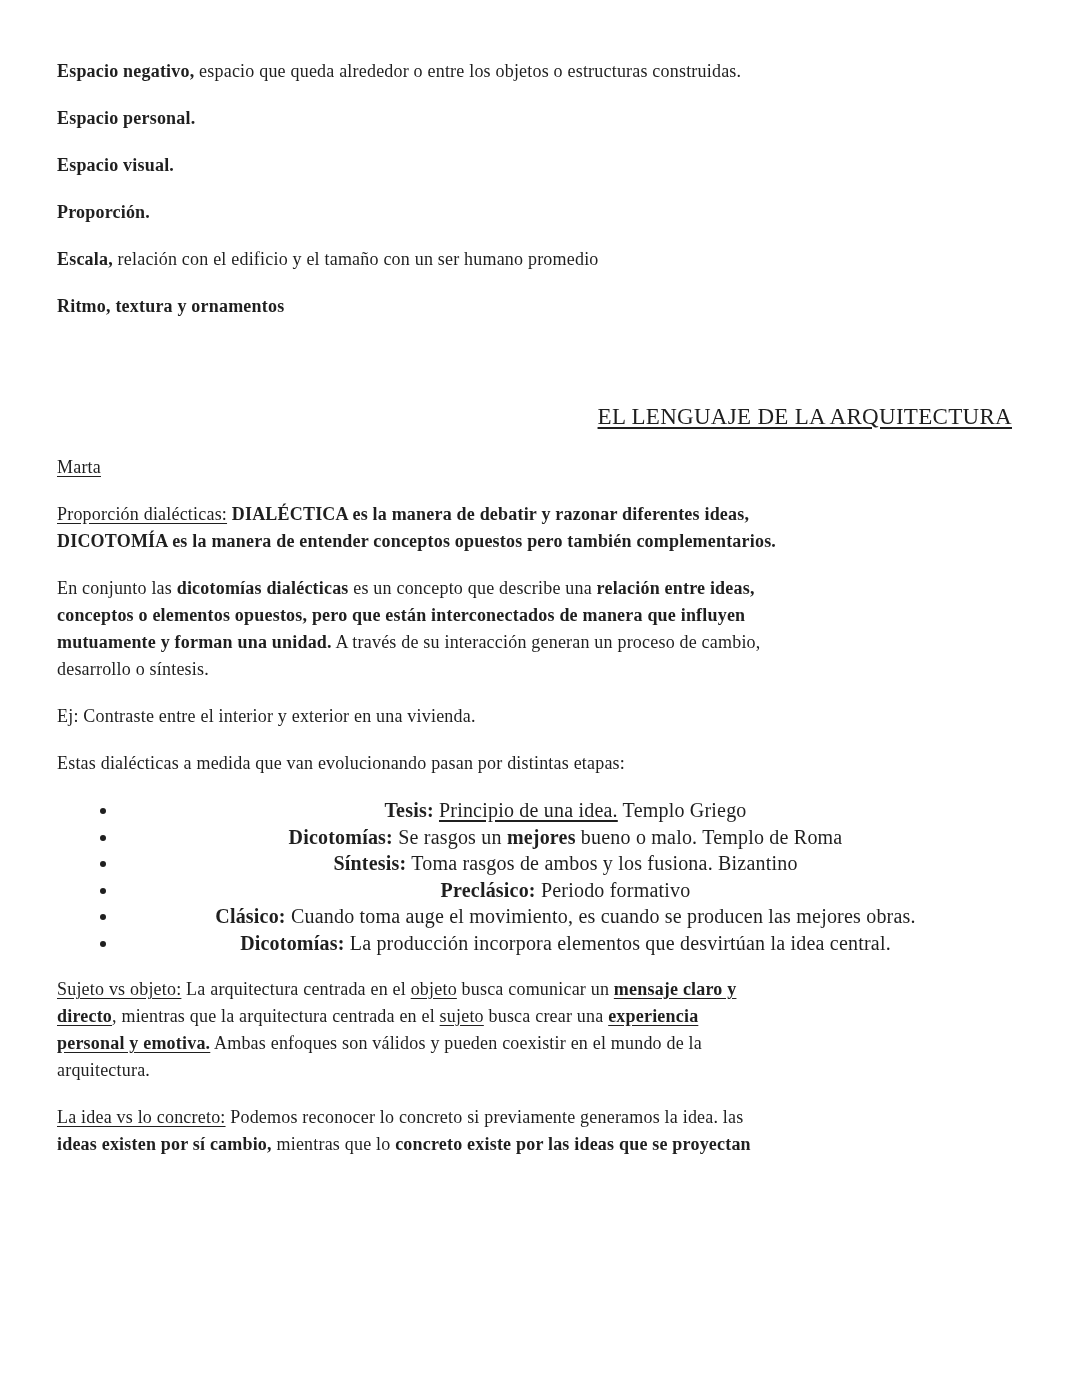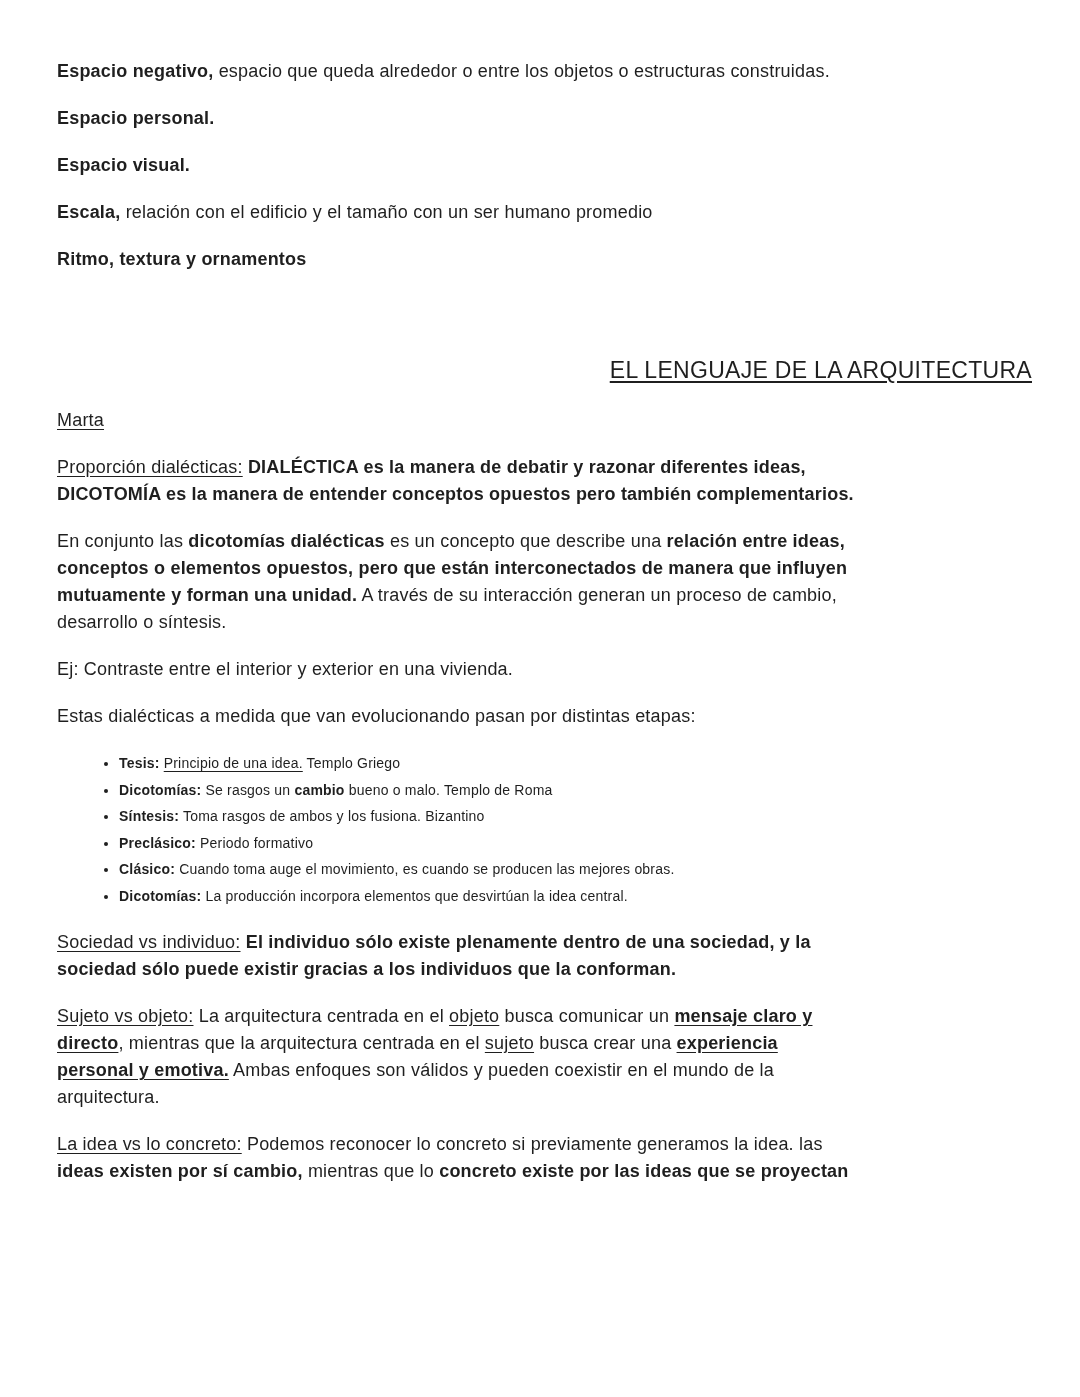--- a/index.html
+++ b/index.html
@@ -11,22 +11,23 @@
     width: 1080px;
     min-height: 1397px;
     box-sizing: border-box;
     font-family: "Liberation Sans", sans-serif;
     color: #1f1f1f;
   }
   .page {
     box-sizing: border-box;
     width: 1080px;
     min-height: 1397px;
-    padding: 58px 48px 40px 57px;
+    padding: 58px 68px 40px 57px;
     background: #ffffff;
+    font-family: Liberation Serif, serif;
   }
   .doc-paragraph {
     margin: 0 0 20px 0;
     font-size: 18px;
     line-height: 27px;
     letter-spacing: 0.2px;
     white-space: pre-wrap;
   }
   .doc-heading {
     margin: 82px 0 22px 0;
@@ -34,58 +35,58 @@
     line-height: 30px;
     letter-spacing: 0.3px;
     white-space: pre-wrap;
   }
   .doc-list {
     margin: 0 0 20px 0;
     padding: 0 0 0 62px;
     list-style: disc;
   }
   .doc-list li {
-    font-size: 14px;
+    font-size: 20px;
     line-height: 26.5px;
     letter-spacing: 0.2px;
     white-space: pre-wrap;
+    text-align: center;
   }
   .bold { font-weight: 700; }
   .underline { text-decoration: underline; text-underline-offset: 3px; }
   .gap-section { margin-top: 82px; text-align: right; }
   .gap-xlarge { }
 </style>
 </head>
 <body>
 
 <div class="page">
     <p class="doc-paragraph"><span class="bold">Espacio negativo,</span><span> espacio que queda alrededor o entre los objetos o estructuras construidas.</span></p>
     <p class="doc-paragraph"><span class="bold">Espacio personal.</span></p>
     <p class="doc-paragraph"><span class="bold">Espacio visual.</span></p>
+    <p class="doc-paragraph"><span class="bold">Proporción.</span></p>
     <p class="doc-paragraph"><span class="bold">Escala,</span><span> relación con el edificio y el tamaño con un ser humano promedio</span></p>
     <p class="doc-paragraph"><span class="bold">Ritmo, textura y ornamentos</span></p>
     <p class="doc-heading gap-section"><span class="underline">EL LENGUAJE DE LA ARQUITECTURA</span></p>
     <p class="doc-paragraph"><span class="underline">Marta</span></p>
     <p class="doc-paragraph"><span class="underline">Proporción dialécticas:</span><span> </span><span class="bold">DIALÉCTICA es la manera de debatir y razonar diferentes ideas,
 DICOTOMÍA es la manera de entender conceptos opuestos pero también complementarios.</span></p>
     <p class="doc-paragraph"><span>En conjunto las </span><span class="bold">dicotomías dialécticas</span><span> es un concepto que describe una </span><span class="bold">relación entre ideas,
 conceptos o elementos opuestos, pero que están interconectados de manera que influyen
 mutuamente y forman una unidad.</span><span> A través de su interacción generan un proceso de cambio,
 desarrollo o síntesis.</span></p>
     <p class="doc-paragraph"><span>Ej: Contraste entre el interior y exterior en una vivienda.</span></p>
     <p class="doc-paragraph"><span>Estas dialécticas a medida que van evolucionando pasan por distintas etapas:</span></p>
     <ul class="doc-list">
       <li><span class="bold">Tesis:</span><span> </span><span class="underline">Principio de una idea.</span><span> Templo Griego</span></li>
-      <li><span class="bold">Dicotomías:</span><span> Se rasgos un </span><span class="bold">cambio</span><span> bueno o malo. Templo de Roma</span></li>
+      <li><span class="bold">Dicotomías:</span><span> Se rasgos un </span><span class="bold">mejores</span><span> bueno o malo. Templo de Roma</span></li>
       <li><span class="bold">Síntesis:</span><span> Toma rasgos de ambos y los fusiona. Bizantino</span></li>
       <li><span class="bold">Preclásico:</span><span> Periodo formativo</span></li>
       <li><span class="bold">Clásico:</span><span> Cuando toma auge el movimiento, es cuando se producen las mejores obras.</span></li>
       <li><span class="bold">Dicotomías:</span><span> La producción incorpora elementos que desvirtúan la idea central.</span></li>
     </ul>
-    <p class="doc-paragraph"><span class="underline">Sociedad vs individuo:</span><span> </span><span class="bold">El individuo sólo existe plenamente dentro de una sociedad, y la
-sociedad sólo puede existir gracias a los individuos que la conforman.</span></p>
     <p class="doc-paragraph"><span class="underline">Sujeto vs objeto:</span><span> La arquitectura centrada en el </span><span class="underline">objeto</span><span> busca comunicar un </span><span class="bold underline">mensaje claro y
 directo</span><span>, mientras que la arquitectura centrada en el </span><span class="underline">sujeto</span><span> busca crear una </span><span class="bold underline">experiencia
 personal y emotiva.</span><span> Ambas enfoques son válidos y pueden coexistir en el mundo de la
 arquitectura.</span></p>
     <p class="doc-paragraph gap-xlarge"><span class="underline">La idea vs lo concreto:</span><span> Podemos reconocer lo concreto si previamente generamos la idea. las
 </span><span class="bold">ideas existen por sí cambio,</span><span> mientras que lo </span><span class="bold">concreto existe por las ideas que se proyectan</span></p>
   </div>
 
 </body></html>

